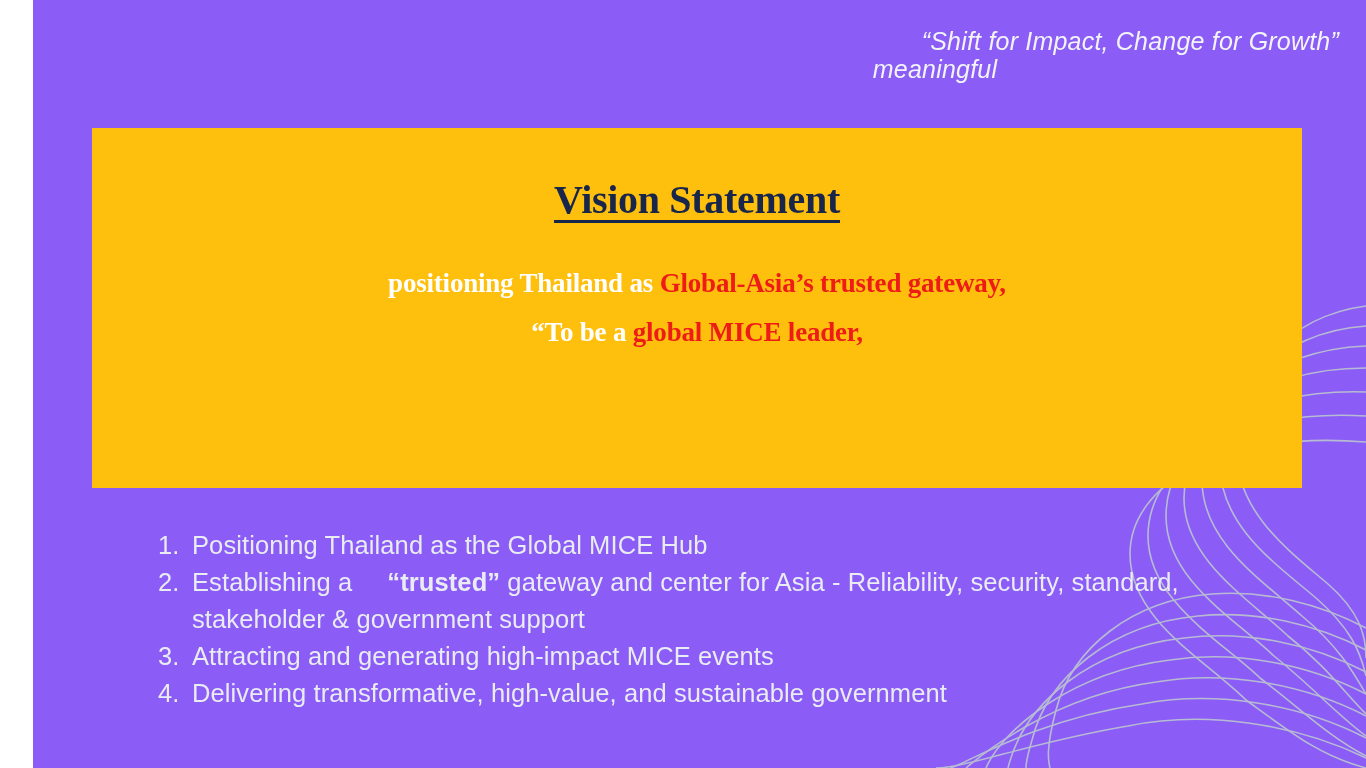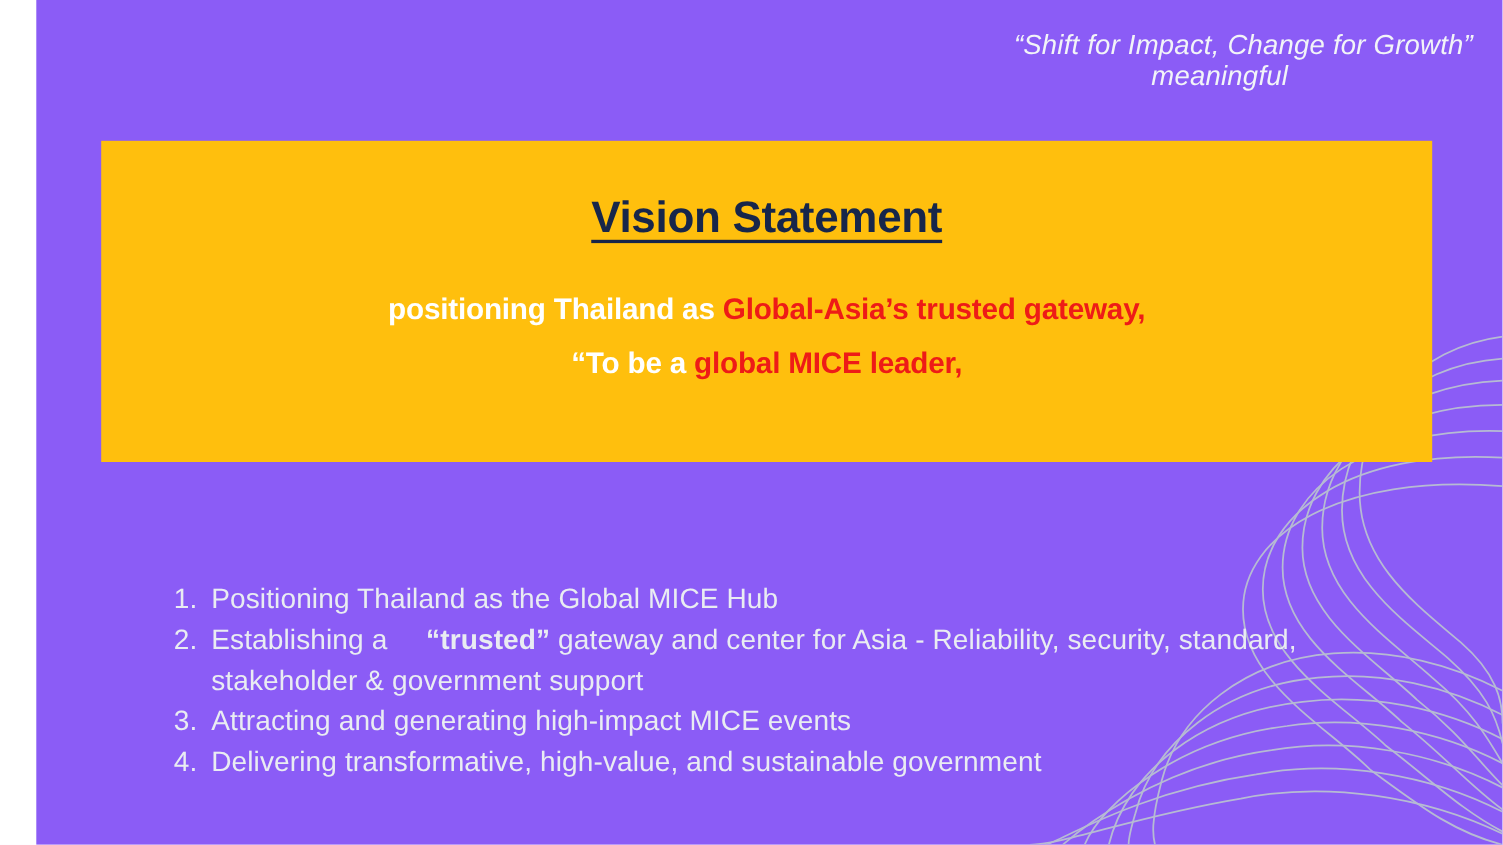--- a/index.html
+++ b/index.html
@@ -36,31 +36,33 @@
     width:640px;
     text-align:right;
     color:#f2f4f8;
     font-style:italic;
     font-size:25px;
     line-height:26px;
     letter-spacing:.2px;
   }
   #tagline .l2, #tagline .l3 {
     display:block;
+    text-align:center;
     padding-right:168px;
   }
   #tagline .l2 { margin-top:2px; }
   #tagline .l3 { margin-top:1px; }
 
   
   #vision-card {
     position:absolute;
     left:59px; top:128px;
-    width:1210px; height:292px;
+    width:1210px; height:360px;
     background:#ffbf0d;
+    font-family:Liberation Serif, serif;
   }
   #vision-title {
     margin-top:48px;
     text-align:center;
     color:#17264a;
     font-size:40px;
     font-weight:bold;
     letter-spacing:-.3px;
     text-decoration:underline;
     text-underline-offset:7px;

